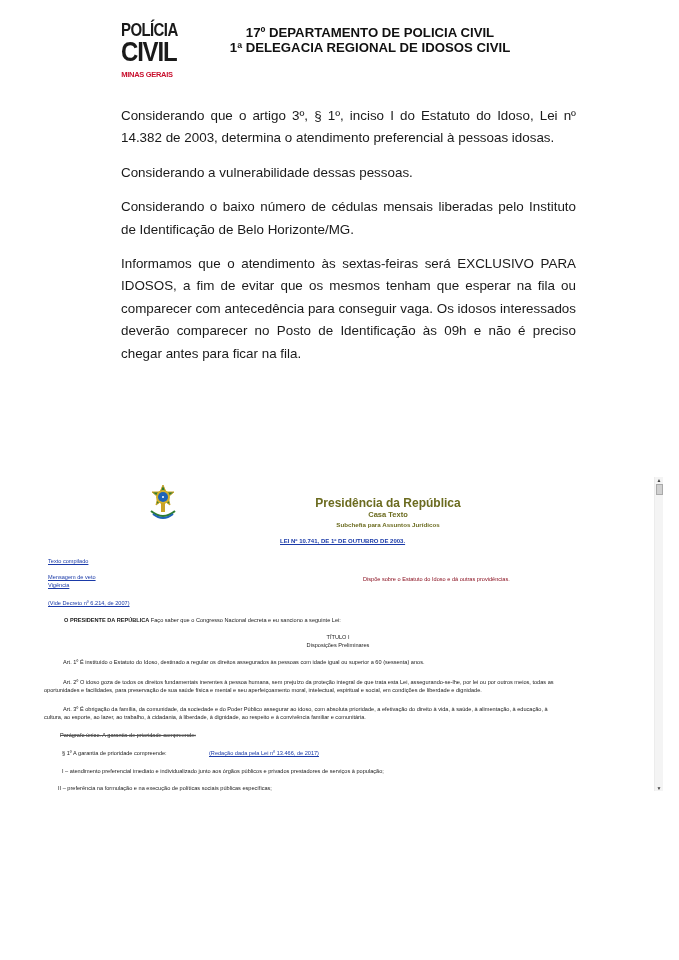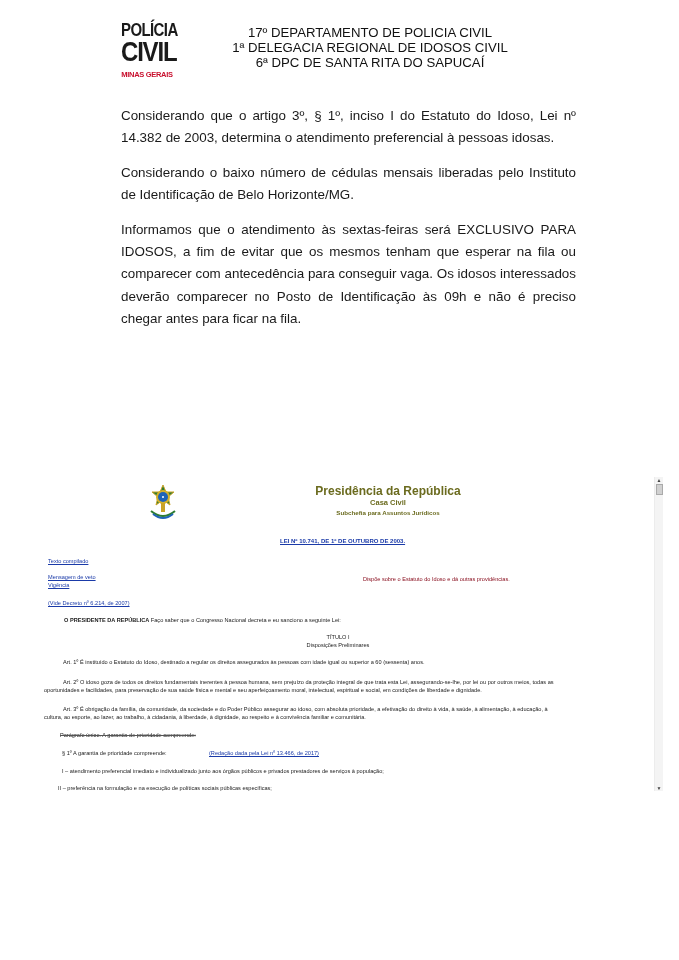--- a/index.html
+++ b/index.html
@@ -4,38 +4,38 @@
   <style>
     html, body { margin: 0; padding: 0; background: #ffffff; }
     body { width: 679px; height: 960px; position: relative; overflow: hidden; font-family: "Liberation Sans", sans-serif; color: #111; }
 
     
     .header { position: absolute; left: 0; top: 0; width: 679px; height: 90px; }
     .logo { position: absolute; left: 121px; top: 22px; width: 52px; text-align: center; line-height: 1; }
     .logo .l1 { font-family: "Liberation Sans", sans-serif; font-weight: 700; font-size: 15px; letter-spacing: -0.6px; color: #1a1a1a; transform: scaleY(1.25); display:block; }
     .logo .l2 { font-family: "Liberation Sans", sans-serif; font-weight: 700; font-size: 24px; letter-spacing: -1.2px; color: #1a1a1a; transform: scaleY(1.15); display:block; margin-top: 3px; }
     .logo .l3 { font-family: "Liberation Sans", sans-serif; font-weight: 700; font-size: 7.5px; letter-spacing: -0.3px; color: #c8102e; display:block; margin-top: 7px; }
-    .header-titles { position: absolute; left: 190px; top: 25px; width: 360px; text-align: center; font-weight: 400; font-size: 13.2px; line-height: 15px; color: #111; }
+    .header-titles { position: absolute; left: 190px; top: 25px; width: 360px; text-align: center; font-weight: 700; font-size: 13.2px; line-height: 15px; color: #111; }
     .header-titles div { white-space: nowrap; }
 
     
     .content { position: absolute; left: 121px; top: 105px; width: 455px; font-size: 13.4px; line-height: 22.4px; color: #1a1a1a; text-align: justify; }
     .content p { margin: 0 0 12px 0; }
     .content p.indent { text-indent: 3px; }
 
     
     .law { position: absolute; left: 18px; top: 475px; width: 645px; height: 320px; background: #fff; font-size: 5.6px; line-height: 8px; color: #222; }
     .law .scrollbar { position: absolute; right: 0; top: 2px; width: 8px; height: 314px; background: #f4f4f4; border-left: 1px solid #ececec; }
     .law .scroll-up { position: absolute; top: 0; left: 1px; width: 6px; height: 6px; font-size: 5px; line-height: 6px; text-align: center; color: #444; }
     .law .scroll-thumb { position: absolute; top: 7px; left: 1px; width: 5px; height: 9px; background: #d0d0d0; border: 1px solid #aaa; }
     .law .scroll-down { position: absolute; bottom: 0; left: 1px; width: 6px; height: 6px; font-size: 5px; line-height: 6px; text-align: center; color: #444; }
 
     .emblem { position: absolute; left: 130px; top: 8px; width: 30px; height: 40px; }
     .pres { position: absolute; left: 270px; top: 9px; width: 200px; text-align: center; color: #6b6b1f; font-weight: 700; }
-    .pres .t1 { font-size: 12px; line-height: 14px; }
+    .pres .t1 { font-size: 12px; line-height: 14px; margin-top: 12px; }
     .pres .t2 { font-size: 7.5px; line-height: 10px; }
     .pres .t3 { font-size: 6.2px; line-height: 9px; }
     .lei-title { position: absolute; left: 262px; top: 62px; color: #1a1a80; font-weight: 700; font-size: 6px; text-decoration: underline; }
     .link { color: #1a3aa8; text-decoration: underline; cursor: pointer; }
     .abs { position: absolute; white-space: nowrap; }
     .ementa { color: #8a1020; }
     .center { text-align: center; }
     .bold { font-weight: 700; }
   </style>
 </head>
@@ -43,44 +43,44 @@
 
 <div class="header">
   <div class="logo">
     <span class="l1">POLÍCIA</span>
     <span class="l2">CIVIL</span>
     <span class="l3">MINAS GERAIS</span>
   </div>
   <div class="header-titles">
     <div>17º DEPARTAMENTO DE POLICIA CIVIL</div>
     <div>1ª DELEGACIA REGIONAL DE IDOSOS CIVIL</div>
-    <div>6ª DPC DE SANTA RITA DO SAPUCAÍ</div>
   </div>
 </div>
 
 <div class="content">
   <p>Considerando que o artigo 3º, § 1º, inciso I do Estatuto do Idoso, Lei nº 14.382 de 2003, determina o atendimento preferencial à pessoas idosas.</p>
+  <p>Considerando a vulnerabilidade dessas pessoas.</p>
   <p>Considerando o baixo número de cédulas mensais liberadas pelo Instituto de Identificação de Belo Horizonte/MG.</p>
   <p>Informamos que o atendimento às sextas-feiras será EXCLUSIVO PARA IDOSOS, a fim de evitar que os mesmos tenham que esperar na fila ou comparecer com antecedência para conseguir vaga. Os idosos interessados deverão comparecer no Posto de Identificação às 09h e não é preciso chegar antes para ficar na fila.</p>
 </div>
 
 <div class="law">
   <svg class="emblem" viewBox="0 0 30 40">
     <polygon points="15,2 18,9 26,9 20,14 22,22 15,17 8,22 10,14 4,9 12,9" fill="#2e7d32" stroke="#c9a227" stroke-width="1"></polygon>
     <circle cx="15" cy="14" r="7" fill="#d4b02a"></circle>
     <circle cx="15" cy="14" r="5" fill="#1e63b8"></circle>
     <circle cx="15" cy="14" r="1" fill="#fff"></circle>
     <rect x="13" y="20" width="4" height="9" fill="#c9a227"></rect>
     <path d="M3,28 Q15,38 27,28" stroke="#2e7d32" stroke-width="2" fill="none"></path>
     <path d="M5,31 Q15,39 25,31" stroke="#1e63b8" stroke-width="2" fill="none"></path>
   </svg>
 
   <div class="pres">
     <div class="t1">Presidência da República</div>
-    <div class="t2">Casa Civil</div>
+    <div class="t2">Casa Texto</div>
     <div class="t3">Subchefia para Assuntos Jurídicos</div>
   </div>
 
   <div class="abs lei-title link">LEI Nº 10.741, DE 1º DE OUTUBRO DE 2003.</div>
 
   <div class="abs link" style="left:30px; top:82px;">Texto compilado</div>
   <div class="abs link" style="left:30px; top:98px;">Mensagem de veto</div>
   <div class="abs link" style="left:30px; top:106px;">Vigência</div>
   <div class="abs ementa" style="left:345px; top:100px;">Dispõe sobre o Estatuto do Idoso e dá outras providências.</div>
   <div class="abs link" style="left:30px; top:124px;">(Vide Decreto nº 6.214, de 2007)</div>

